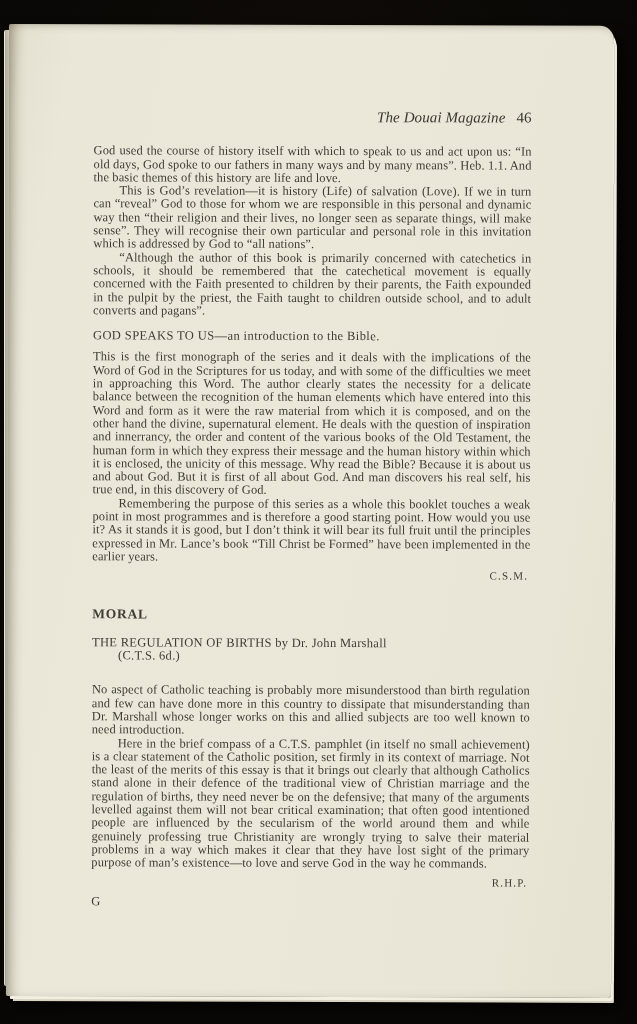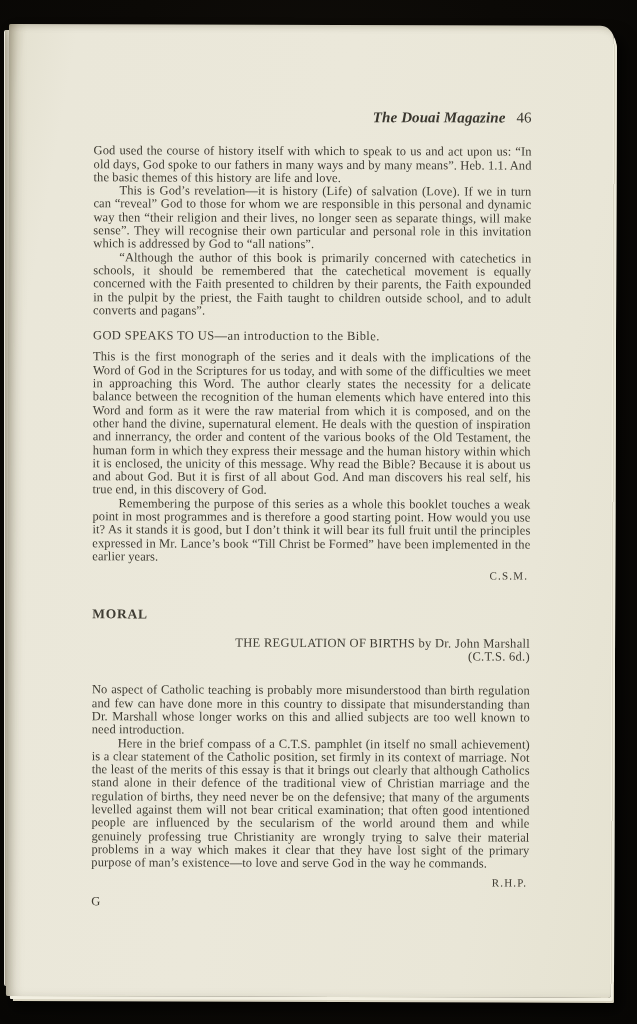--- a/index.html
+++ b/index.html
@@ -73,21 +73,21 @@
     text-align: justify;
     letter-spacing: 0.1px;
   }
 
   .running-header {
     text-align: right;
     font-size: 15px;
     margin: 0 0 21px 0;
     color: #39362e;
   }
-  .running-header .mag-title { font-style: italic; font-weight: bold; }
+  .running-header .mag-title { font-style: italic; }
   .running-header .page-num {
     font-style: normal;
     padding-left: 11px;
   }
 
   p { margin: 0; }
   p.indent { text-indent: 26px; }
 
   .review-heading {
     font-weight: normal;
@@ -107,21 +107,21 @@
   .section-heading {
     font-weight: bold;
     font-size: 13.5px;
     letter-spacing: 0.8px;
     margin: 25px 0 0 0;
     text-align: left;
   }
 
   .review-title {
     margin: 16px 0 0 0;
-    text-align: right;
+    text-align: left;
     letter-spacing: 0.3px;
   }
   .review-title .title-line2 {
     display: block;
     padding-left: 26px;
   }
 
   .review-body { margin-top: 21px; }
 
   .printers-mark {

